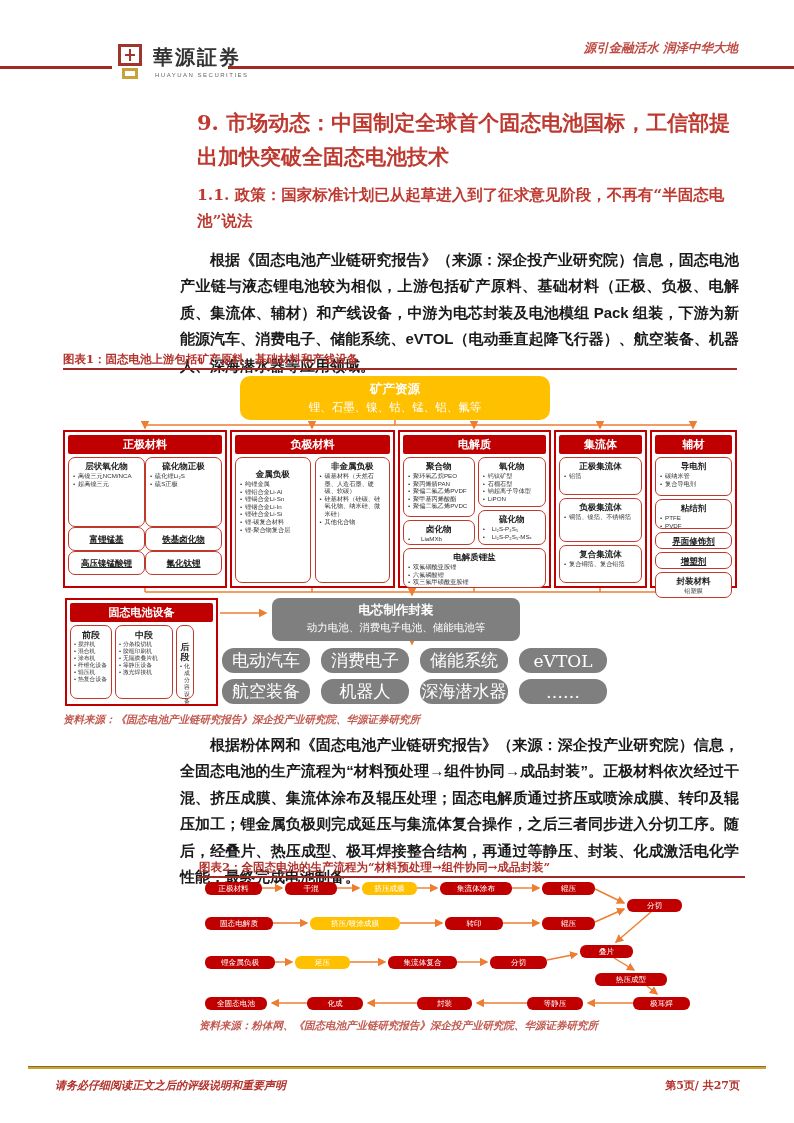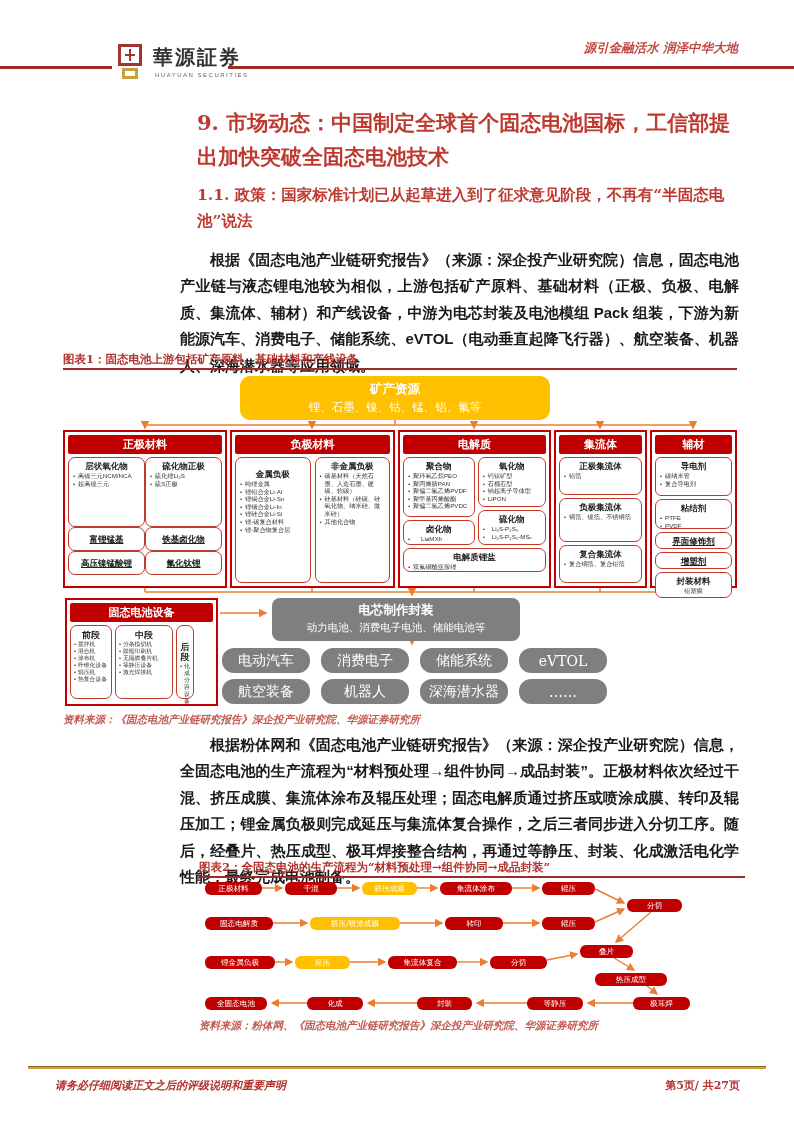--- a/index.html
+++ b/index.html
@@ -55,21 +55,21 @@
          box-sizing:border-box;background:#fff;padding:3px;}
   .stages{display:flex;gap:3px;margin-top:3px;}
   .stage{border:1.2px solid #C0392B;border-radius:7px;box-sizing:border-box;padding:2px;height:74px;}
   .stage .sbt{font-size:9px;}
   .stage .bi{font-size:5.8px;line-height:7px;padding-left:5px;}
   .gcell{position:absolute;left:209px;top:224px;width:248px;height:43px;background:#7F7F7F;border-radius:8px;
          color:#fff;text-align:center;font-family:"DejaVu Serif",serif;}
   .gcell .g1{font-size:12.5px;font-weight:bold;margin-top:4px;}
   .gcell .g2{font-size:10.5px;margin-top:2px;}
   .app{position:absolute;width:88px;height:25px;background:#7F7F7F;border-radius:12px;color:#fff;
-       font-family:"DejaVu Serif",serif;font-size:14px;display:flex;align-items:center;justify-content:center;}
+       font-family:"DejaVu Serif",serif;font-size:17px;display:flex;align-items:center;justify-content:center;}
   
   .fig2{position:absolute;left:199px;top:880px;width:546px;height:132px;}
   .fn{position:absolute;height:13px;background:#C00000;border-radius:6px;color:#fff;font-size:7.6px;
       display:flex;align-items:center;justify-content:center;font-family:"DejaVu Serif",serif;}
   .fy{background:#FFC000;}
   
   .gold-rule{position:absolute;left:28px;top:1066px;width:738px;height:2px;background:#C9A23B;border-top:1px solid #8F6A1D;}
   .foot-disc{position:absolute;left:55px;top:1078px;font-family:"DejaVu Serif",serif;font-style:italic;
              font-weight:bold;font-size:11px;color:#B3322C;}
   .foot-page{position:absolute;right:54px;top:1078px;font-family:"DejaVu Serif",serif;font-weight:bold;
@@ -204,21 +204,21 @@
             <div class="bi">钠超离子导体型</div>
             <div class="bi">LiPON</div>
           </div>
           <div class="sb" style="height:35px;">
             <div class="sbt">硫化物</div>
             <div class="bi" style="padding-left:10px;">Li₂S-P₂S₅</div>
             <div class="bi" style="padding-left:10px;">Li₂S-P₂S₅-MSₓ</div>
           </div>
         </div>
       </div>
-      <div class="sb" style="height:24px;">
+      <div class="sb" style="height:40px;">
         <div class="sbt">电解质锂盐</div>
         <div class="bi">双氟磺酰亚胺锂</div>
         <div class="bi">六氟磷酸锂</div>
         <div class="bi">双三氟甲磺酰亚胺锂</div>
         <div class="bi">二氟磷酸锂</div>
       </div>
     </div>
 
     <div class="col" style="left:491px;width:93px;">
       <div class="colhead">集流体</div>

